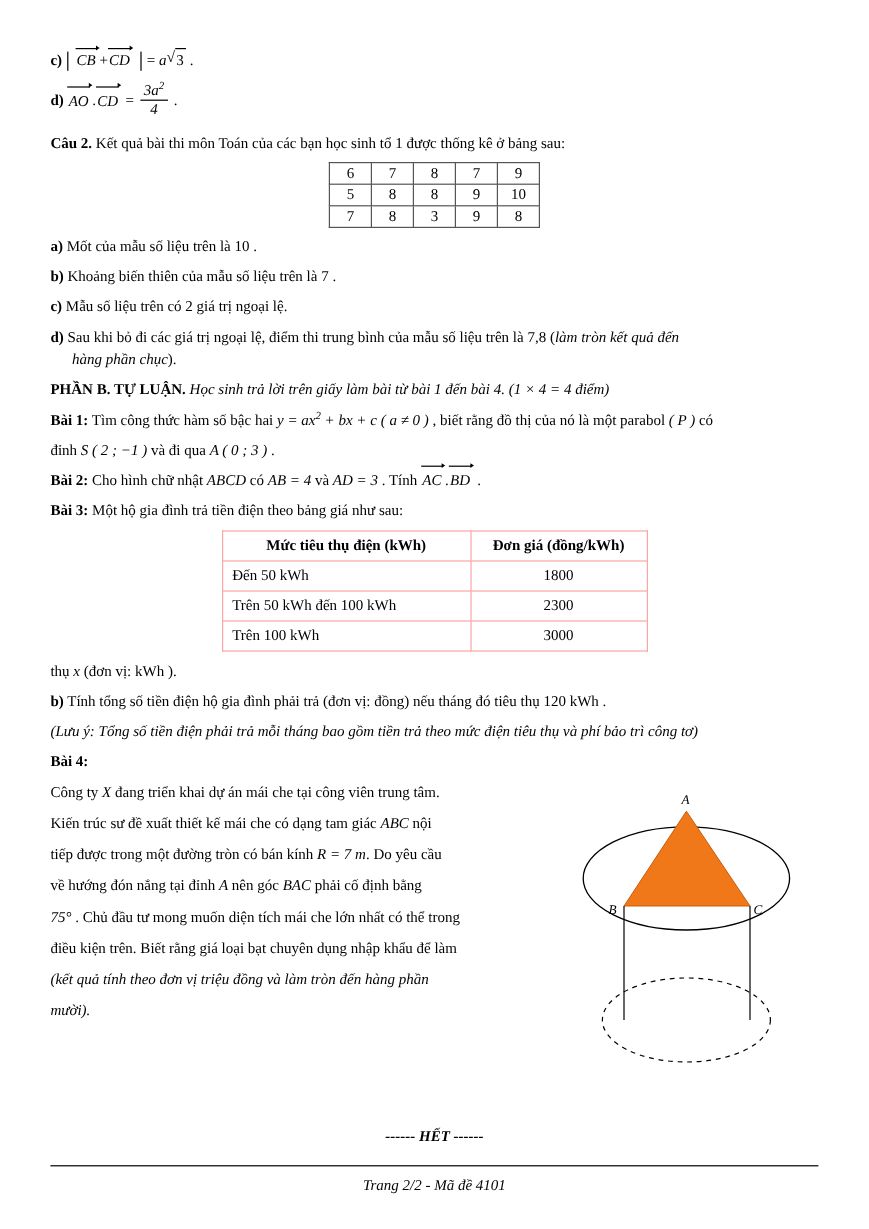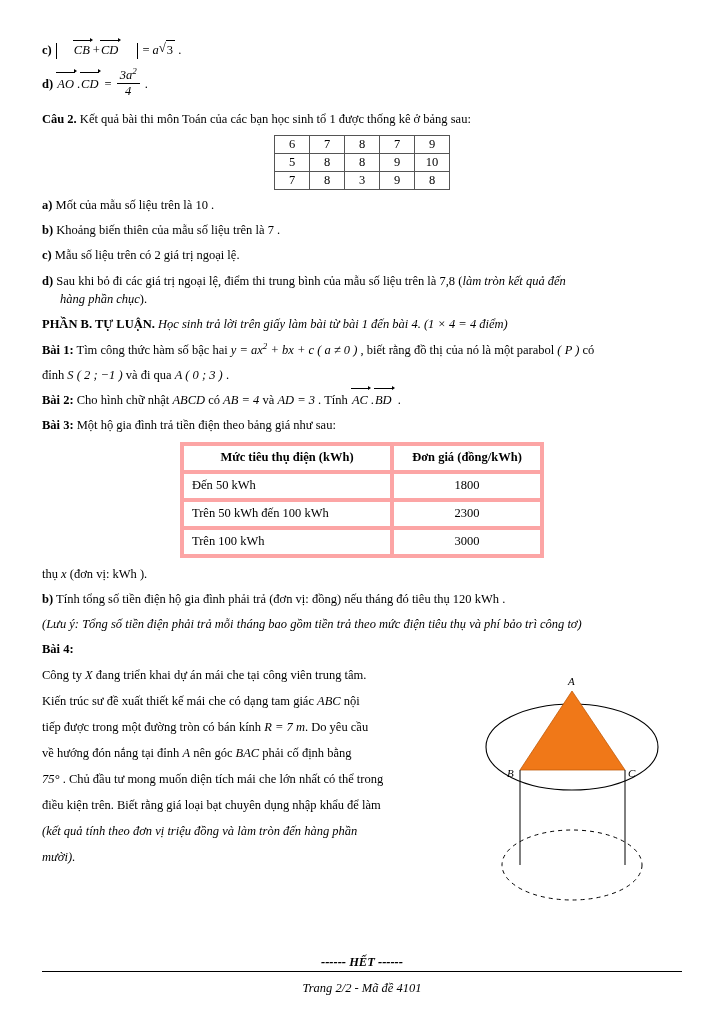--- a/index.html
+++ b/index.html
@@ -44,21 +44,21 @@
     position: absolute;
     right: 0px; top: -5.5px;
     border-left: 3.5px solid #000;
     border-top: 2.2px solid transparent;
     border-bottom: 2.2px solid transparent;
   }
   .abs {
     display: inline-block;
     border-left: 1px solid #000;
     border-right: 1px solid #000;
-    padding: 0 16px;
+    padding: 0 6px;
     margin: 0 1px;
     line-height: 1.25;
   }
   .sqrt {
     display: inline-block;
     position: relative;
     padding-left: 7px;
   }
   .sqrt::before {
     content: "\221A";
@@ -100,21 +100,21 @@
   }
 
   
   .price-table {
     border-collapse: collapse;
     margin: 5px auto 7px auto;
     font-family: "Liberation Serif", serif;
     font-size: 12.5px;
   }
   .price-table th, .price-table td {
-    border: 4px solid #fca5a5;
+    border: 1px solid #fca5a5;
     padding: 3px 8px;
     height: 18px;
   }
   .price-table th { font-weight: bold; text-align: center; }
   .price-table td.desc { text-align: left; width: 190px; }
   .price-table td.price { text-align: center; width: 130px; }
 
   .indent { margin-left: 18px; }
 
   .bai4-wrap {

